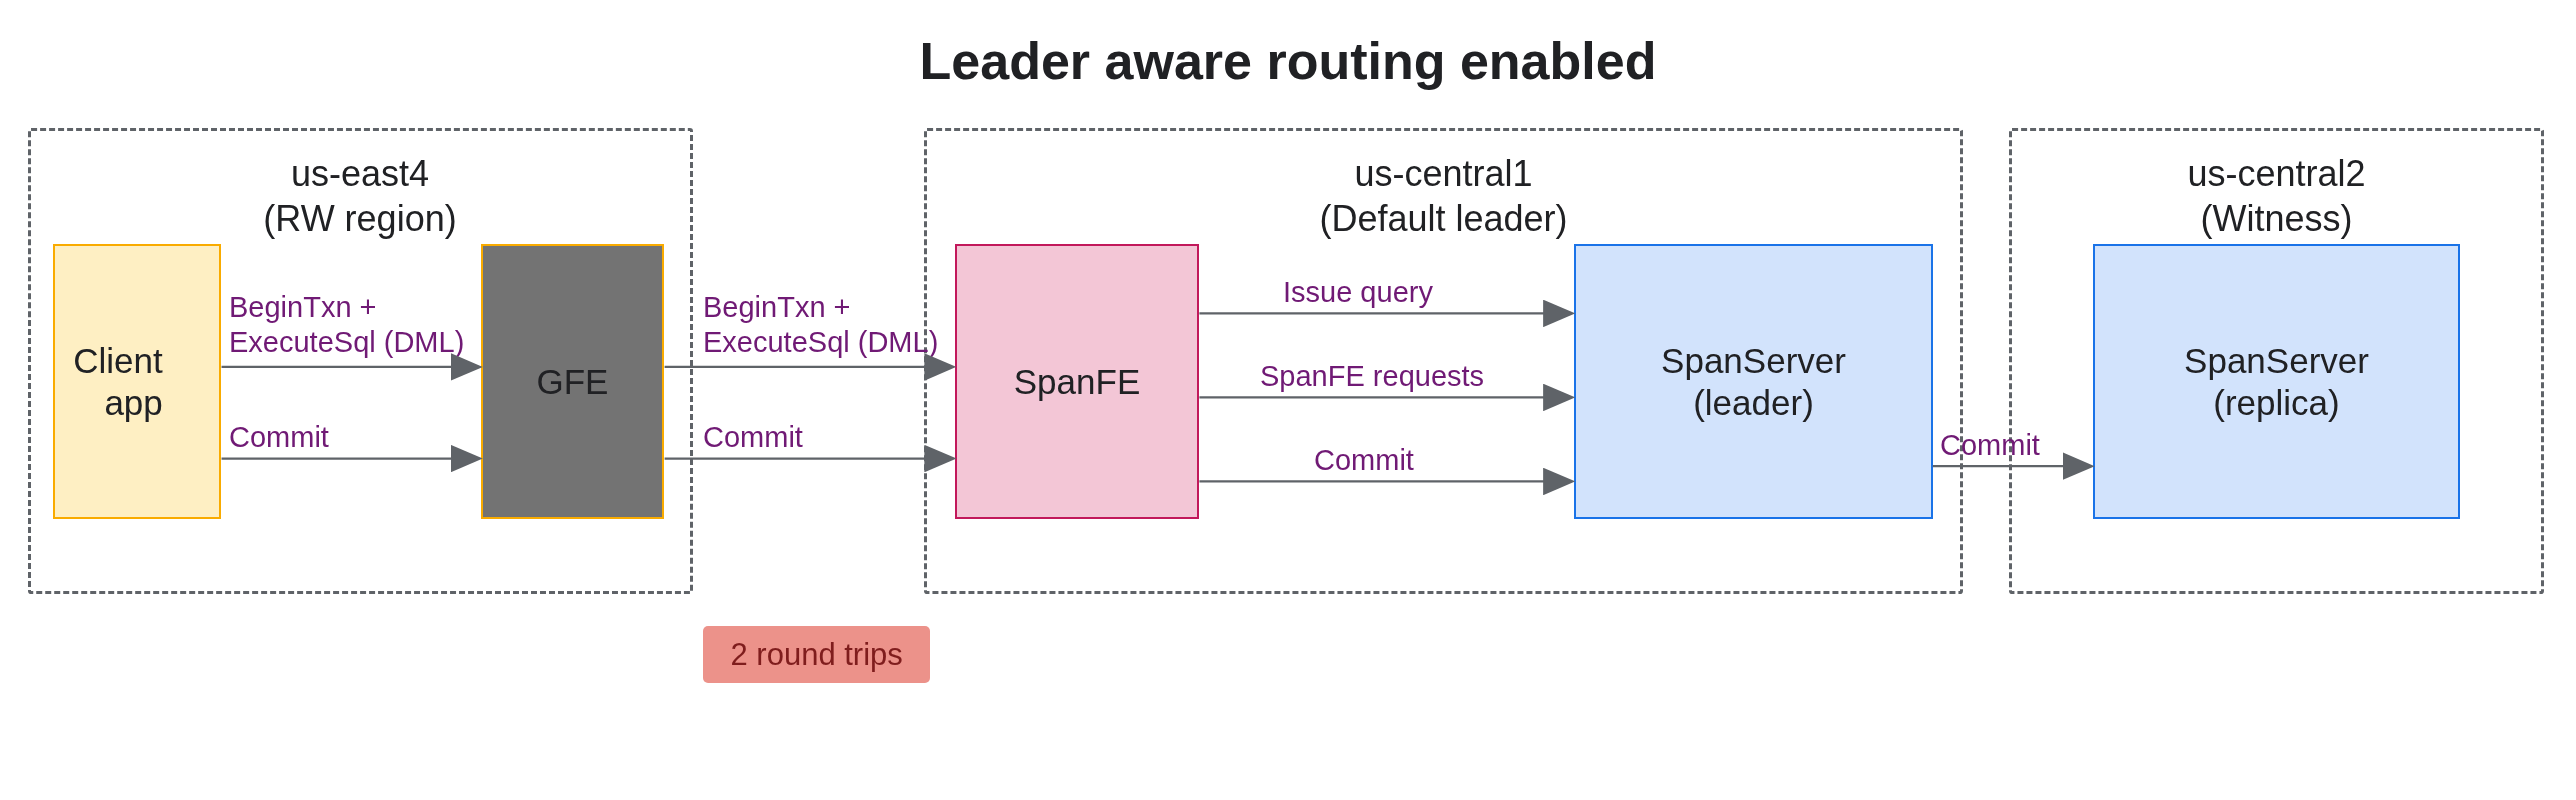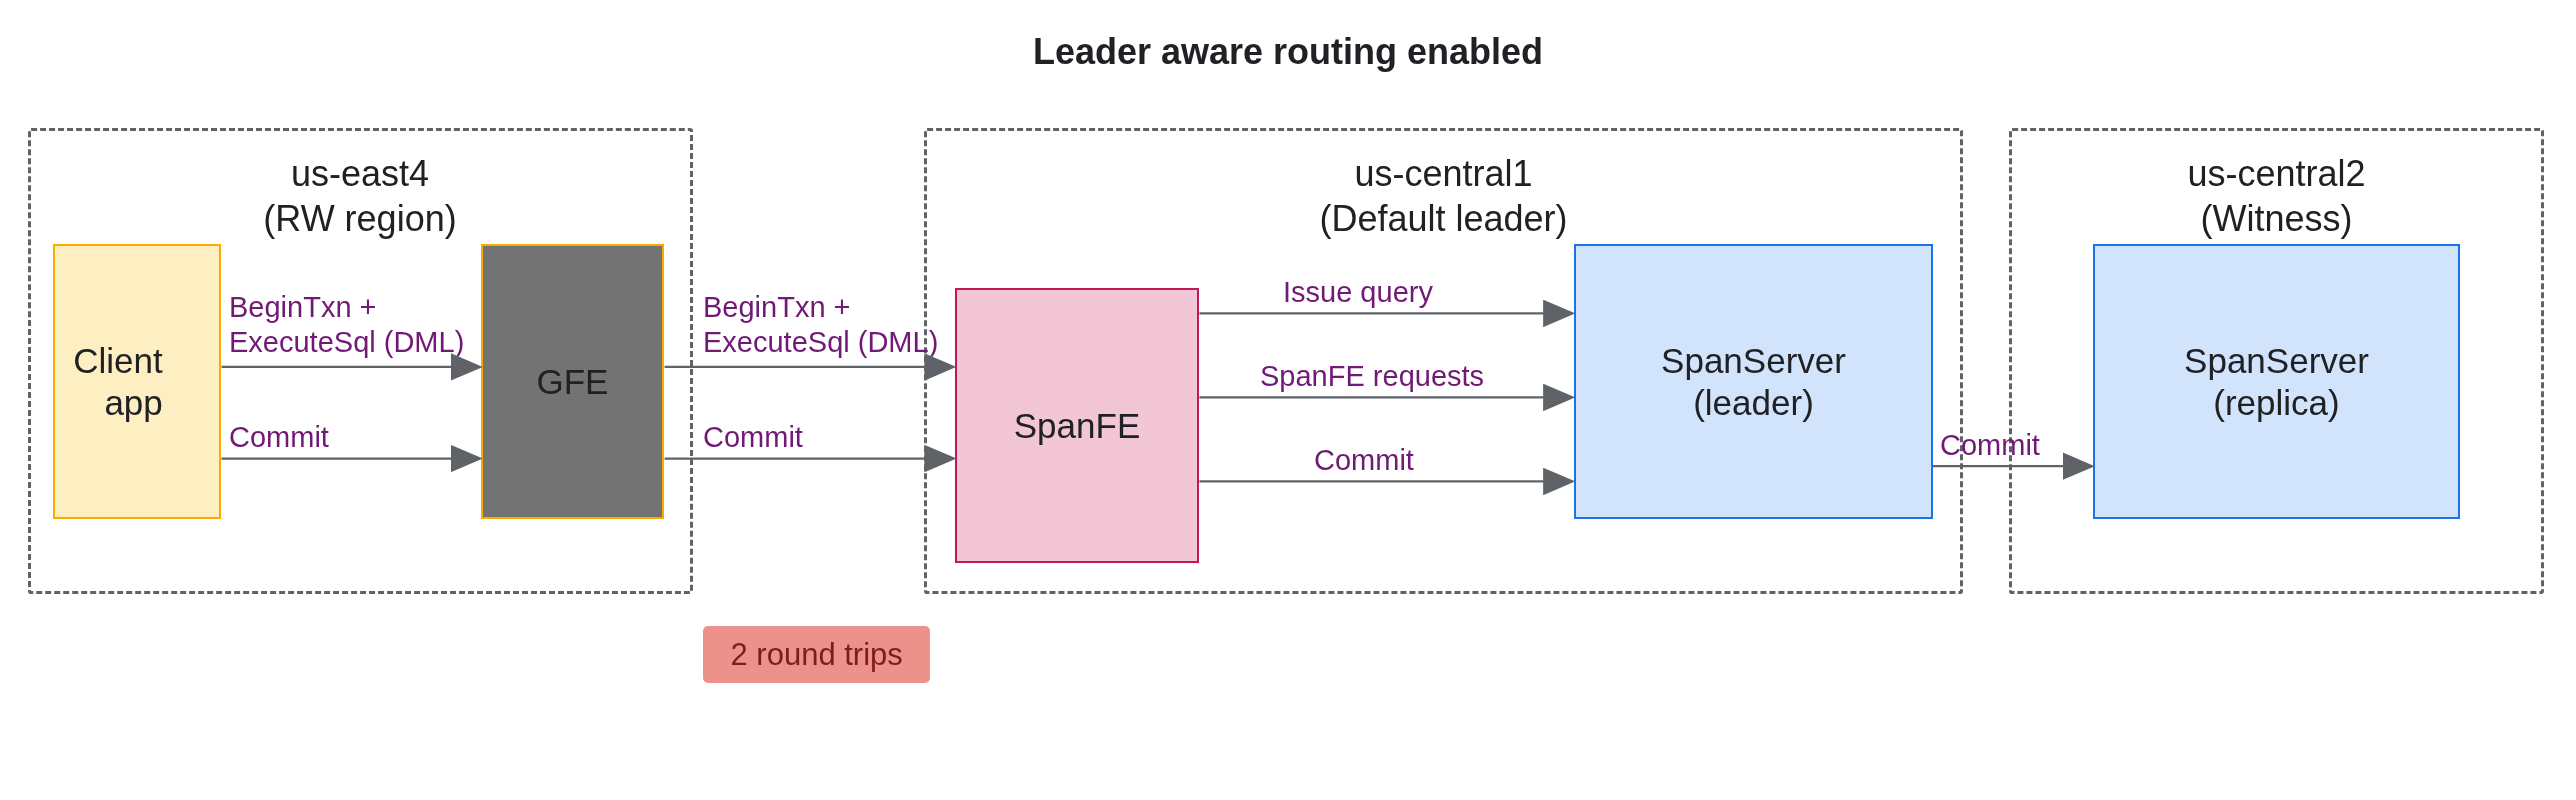--- a/index.html
+++ b/index.html
@@ -14,21 +14,21 @@
     position: relative;
     width: 2576px;
     height: 801px;
   }
   .title {
     position: absolute;
     left: 0;
     width: 2576px;
     top: 31px;
     text-align: center;
-    font-size: 36px;
+    font-size: 52px;
     font-weight: 700;
   }
   .region {
     position: absolute;
     border: 3.1px dashed #5f6368;
     border-radius: 3.1px;
   }
   .region-label {
     position: absolute;
     top: 20px;
@@ -49,21 +49,21 @@
     font-size: 35px;
     line-height: 1.2;
     padding: 0 18.3px;
     font-weight: 400;
   }
   .node.client { background: #feefc3; border-color: #f9ab00; justify-content: flex-start; text-align: right; }
   .node.gfe    { background: #fce8b2; border-color: #f9ab00; }
   .node.gfe    { background: #737373; }
   .node.spanfe { background: #f5d0db; border-color: #c2185b; }
   .node.spanfe { border-color: #d81b60; }
-  .node.spanfe { background: #f3c6d6; border-color: #c2185b; margin-top: 44px; }
+  .node.spanfe { background: #f3c6d6; border-color: #c2185b; }
   .node.leader { background: #d2e3fc; border-color: #1a73e8; }
   .node.replica{ background: #d2e3fc; border-color: #1a73e8; }
   .pill {
     position: absolute;
     background: #e9877f;
     background: #ea8f87;
     background: #ec928a;
     color: #7f1d1d;
     border-radius: 5px;
     padding: 10.7px 27.5px;

